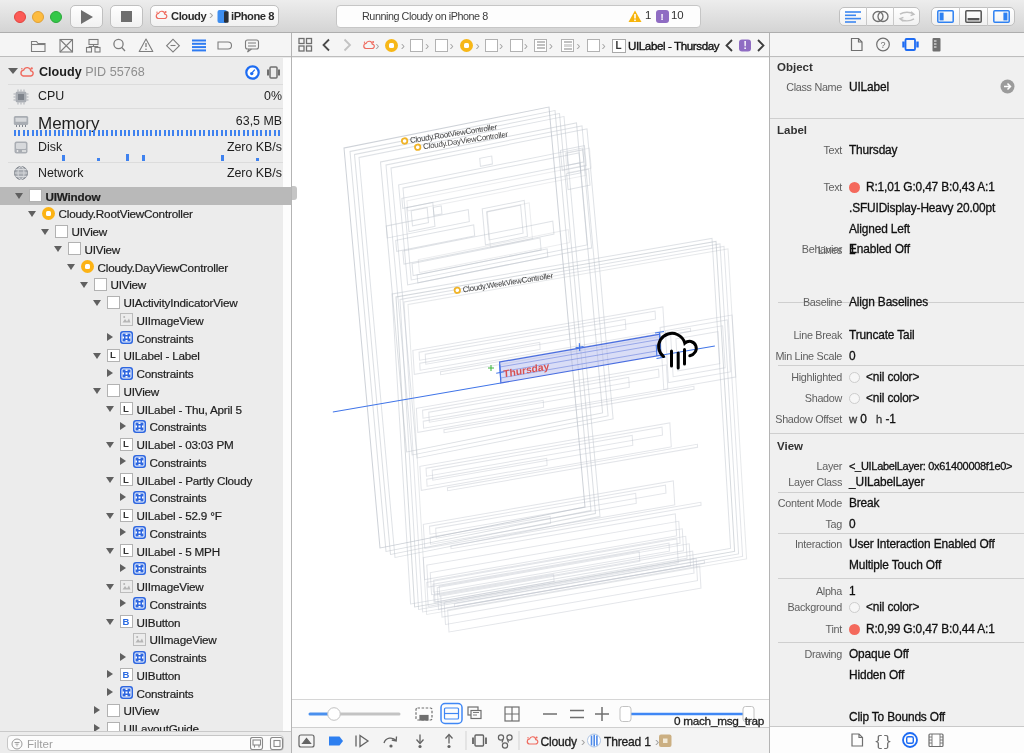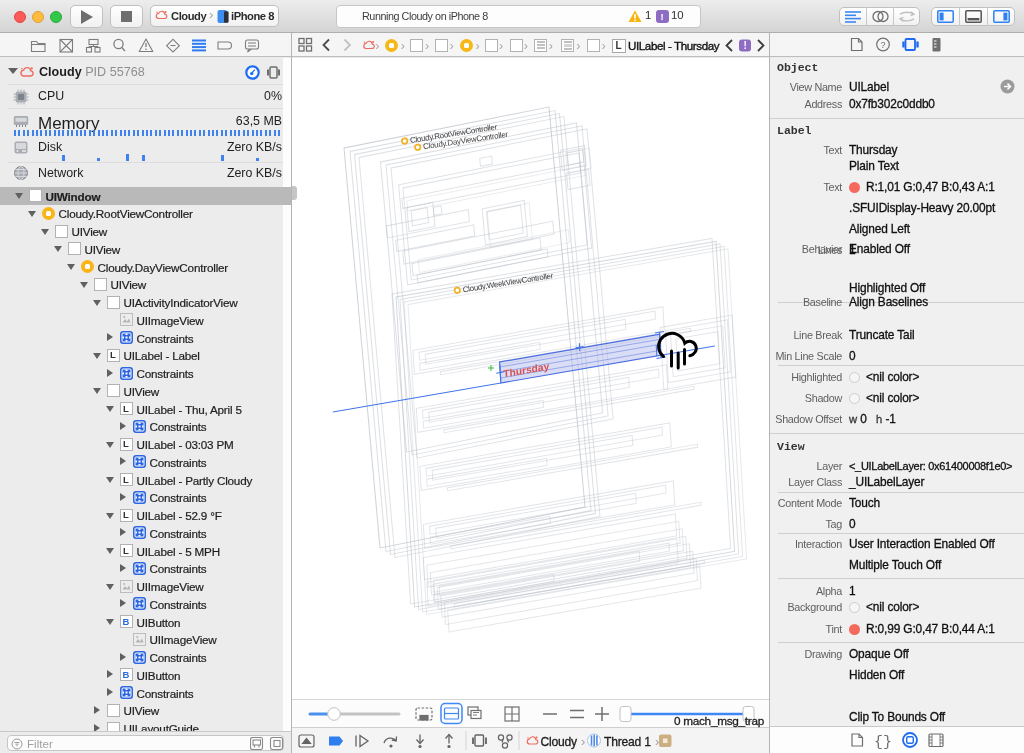--- a/index.html
+++ b/index.html
@@ -14,21 +14,21 @@
 .vdiv{position:absolute;top:33px;height:720px;width:1px;background:#b4b4b4;z-index:30;}
 .tl{position:absolute;top:11px;width:12px;height:12px;border-radius:50%;}
 .tbtn{position:absolute;background:linear-gradient(#ffffff,#f1f1f1);border:1px solid #c0c0c0;border-radius:5px;}
 .trirow{width:0;height:0;position:absolute;}
 .trow{position:absolute;left:0;width:337px;height:18px;}
 .trow .lbl{position:absolute;top:2.5px;font-size:11.7px;letter-spacing:-0.2px;color:#1e1e1e;white-space:nowrap;-webkit-text-stroke:0.2px #1e1e1e;}
 .tic{position:absolute;width:13px;height:13px;top:2px;}
 .insrow{position:absolute;left:0;width:254px;height:16px;}
 .inslbl{position:absolute;right:182px;top:0.5px;font-size:10.8px;letter-spacing:-0.3px;color:#5f5f5f;white-space:nowrap;text-align:right;}
 .insval{position:absolute;left:79px;top:0;font-size:11.9px;letter-spacing:-0.15px;color:#111;white-space:nowrap;-webkit-text-stroke:0.3px #111;}
-.inshdr{position:absolute;left:7px;font-size:11.5px;font-weight:bold;color:#333;font-family:Liberation Mono, monospace;}
+.inshdr{position:absolute;left:7px;font-size:11.5px;font-weight:bold;color:#333;}
 .insdiv{position:absolute;height:1px;background:#cfcfcf;}
 .jsep{color:#a6a6a6;font-size:12.5px;}
 </style></head><body>
 
 <div class="toolbar">
 <div class="tl" style="left:14px;background:#fc5b57;border:1px solid #e2443e;"></div>
 <div class="tl" style="left:32px;background:#fdbc40;border:1px solid #e0a035;"></div>
 <div class="tl" style="left:50px;background:#34c849;border:1px solid #2aa73a;"></div>
 <div class="tbtn" style="left:70px;top:5px;width:33px;height:23px;"></div>
 <div class="abs" style="left:81px;top:10px;width:0;height:0;border-left:12px solid #6e6e6e;border-top:7px solid transparent;border-bottom:7px solid transparent;"></div>
@@ -789,61 +789,51 @@
 </svg>
 <div class="abs" style="left:248.5px;top:676.5px;font-size:12.1px;letter-spacing:-0.2px;color:#1e1e1e;white-space:nowrap;-webkit-text-stroke:0.3px #1e1e1e;">Cloudy</div>
 <div class="abs" style="left:289px;top:675.5px;font-size:13px;color:#a2a2a2;">›</div>
 <div class="abs" style="left:312px;top:676.5px;font-size:12.1px;letter-spacing:-0.2px;color:#1e1e1e;white-space:nowrap;-webkit-text-stroke:0.3px #1e1e1e;">Thread 1</div>
 <div class="abs" style="left:363px;top:675.5px;font-size:13px;color:#a2a2a2;">›</div>
 <div class="abs" style="left:382px;top:656px;font-size:11.8px;letter-spacing:-0.3px;color:#1e1e1e;white-space:nowrap;-webkit-text-stroke:0.3px #1e1e1e;">0 mach_msg_trap</div>
 </div>
 <div class="inspector">
 <div class="inshdr" style="top:3px;">Object</div>
 <div class="insrow" style="top:22px;">
-<div class="inslbl" style="">View Name</div>
+<div class="inslbl" style="">Class Name</div>
 <div class="insval">UILabel</div>
 </div>
 <svg class="abs" style="left:230px;top:21px;" width="15" height="15" viewBox="0 0 15 15">
       <circle cx="7.5" cy="7.5" r="7" fill="#9b9b9b"></circle>
       <path d="M4 7.5 h6 M7.5 4.5 l3 3 l-3 3" stroke="#fff" stroke-width="1.5" fill="none"></path>
     </svg>
-<div class="insrow" style="top:39px;">
-<div class="inslbl" style="">Address</div>
-<div class="insval">0x7fb302c0ddb0</div>
-</div>
 <div class="insdiv" style="left:0px;top:59.5px;width:254px;"></div>
 <div class="inshdr" style="top:66px;">Label</div>
 <div class="insrow" style="top:85px;">
 <div class="inslbl" style="">Text</div>
 <div class="insval">Thursday</div>
 </div>
-<div class="insrow" style="top:101px;">
-<div class="insval">Plain Text</div>
-</div>
 <div class="insrow" style="top:122px;">
 <div class="inslbl" style="">Text</div>
 <div class="abs" style="left:79px;top:1.5px;width:11px;height:11px;border-radius:50%;background:#f4695c;"></div>
 <div class="insval" style="left:96px;">R:1,01 G:0,47 B:0,43 A:1</div>
 </div>
 <div class="insrow" style="top:143px;">
 <div class="insval">.SFUIDisplay-Heavy 20.00pt</div>
 </div>
 <div class="insrow" style="top:164px;">
 <div class="insval">Aligned Left</div>
 </div>
 <div class="insrow" style="top:185px;">
 <div class="inslbl" style="">Lines</div>
 <div class="insval">1</div>
 </div>
 <div class="insrow" style="top:184px;">
 <div class="inslbl" style="">Behavior</div>
 <div class="insval">Enabled Off</div>
-</div>
-<div class="insrow" style="top:223px;">
-<div class="insval">Highlighted Off</div>
 </div>
 <div class="insdiv" style="left:8px;top:244px;width:246px;"></div>
 <div class="insrow" style="top:237px;">
 <div class="inslbl" style="">Baseline</div>
 <div class="insval">Align Baselines</div>
 </div>
 <div class="insrow" style="top:270px;">
 <div class="inslbl" style="">Line Break</div>
 <div class="insval">Truncate Tail</div>
 </div>
@@ -872,21 +862,21 @@
 <div class="inslbl" style="">Layer</div>
 <div class="insval"><span style="font-size:11px;letter-spacing:-0.3px;">&lt;_UILabelLayer: 0x61400008f1e0&gt;</span></div>
 </div>
 <div class="insrow" style="top:417px;">
 <div class="inslbl" style="">Layer Class</div>
 <div class="insval">_UILabelLayer</div>
 </div>
 <div class="insdiv" style="left:8px;top:433.5px;width:246px;"></div>
 <div class="insrow" style="top:438px;">
 <div class="inslbl" style="">Content Mode</div>
-<div class="insval">Touch</div>
+<div class="insval">Break</div>
 </div>
 <div class="insrow" style="top:459px;">
 <div class="inslbl" style="">Tag</div>
 <div class="insval">0</div>
 </div>
 <div class="insdiv" style="left:8px;top:474.5px;width:246px;"></div>
 <div class="insrow" style="top:479px;">
 <div class="inslbl" style="">Interaction</div>
 <div class="insval">User Interaction Enabled Off</div>
 </div>

